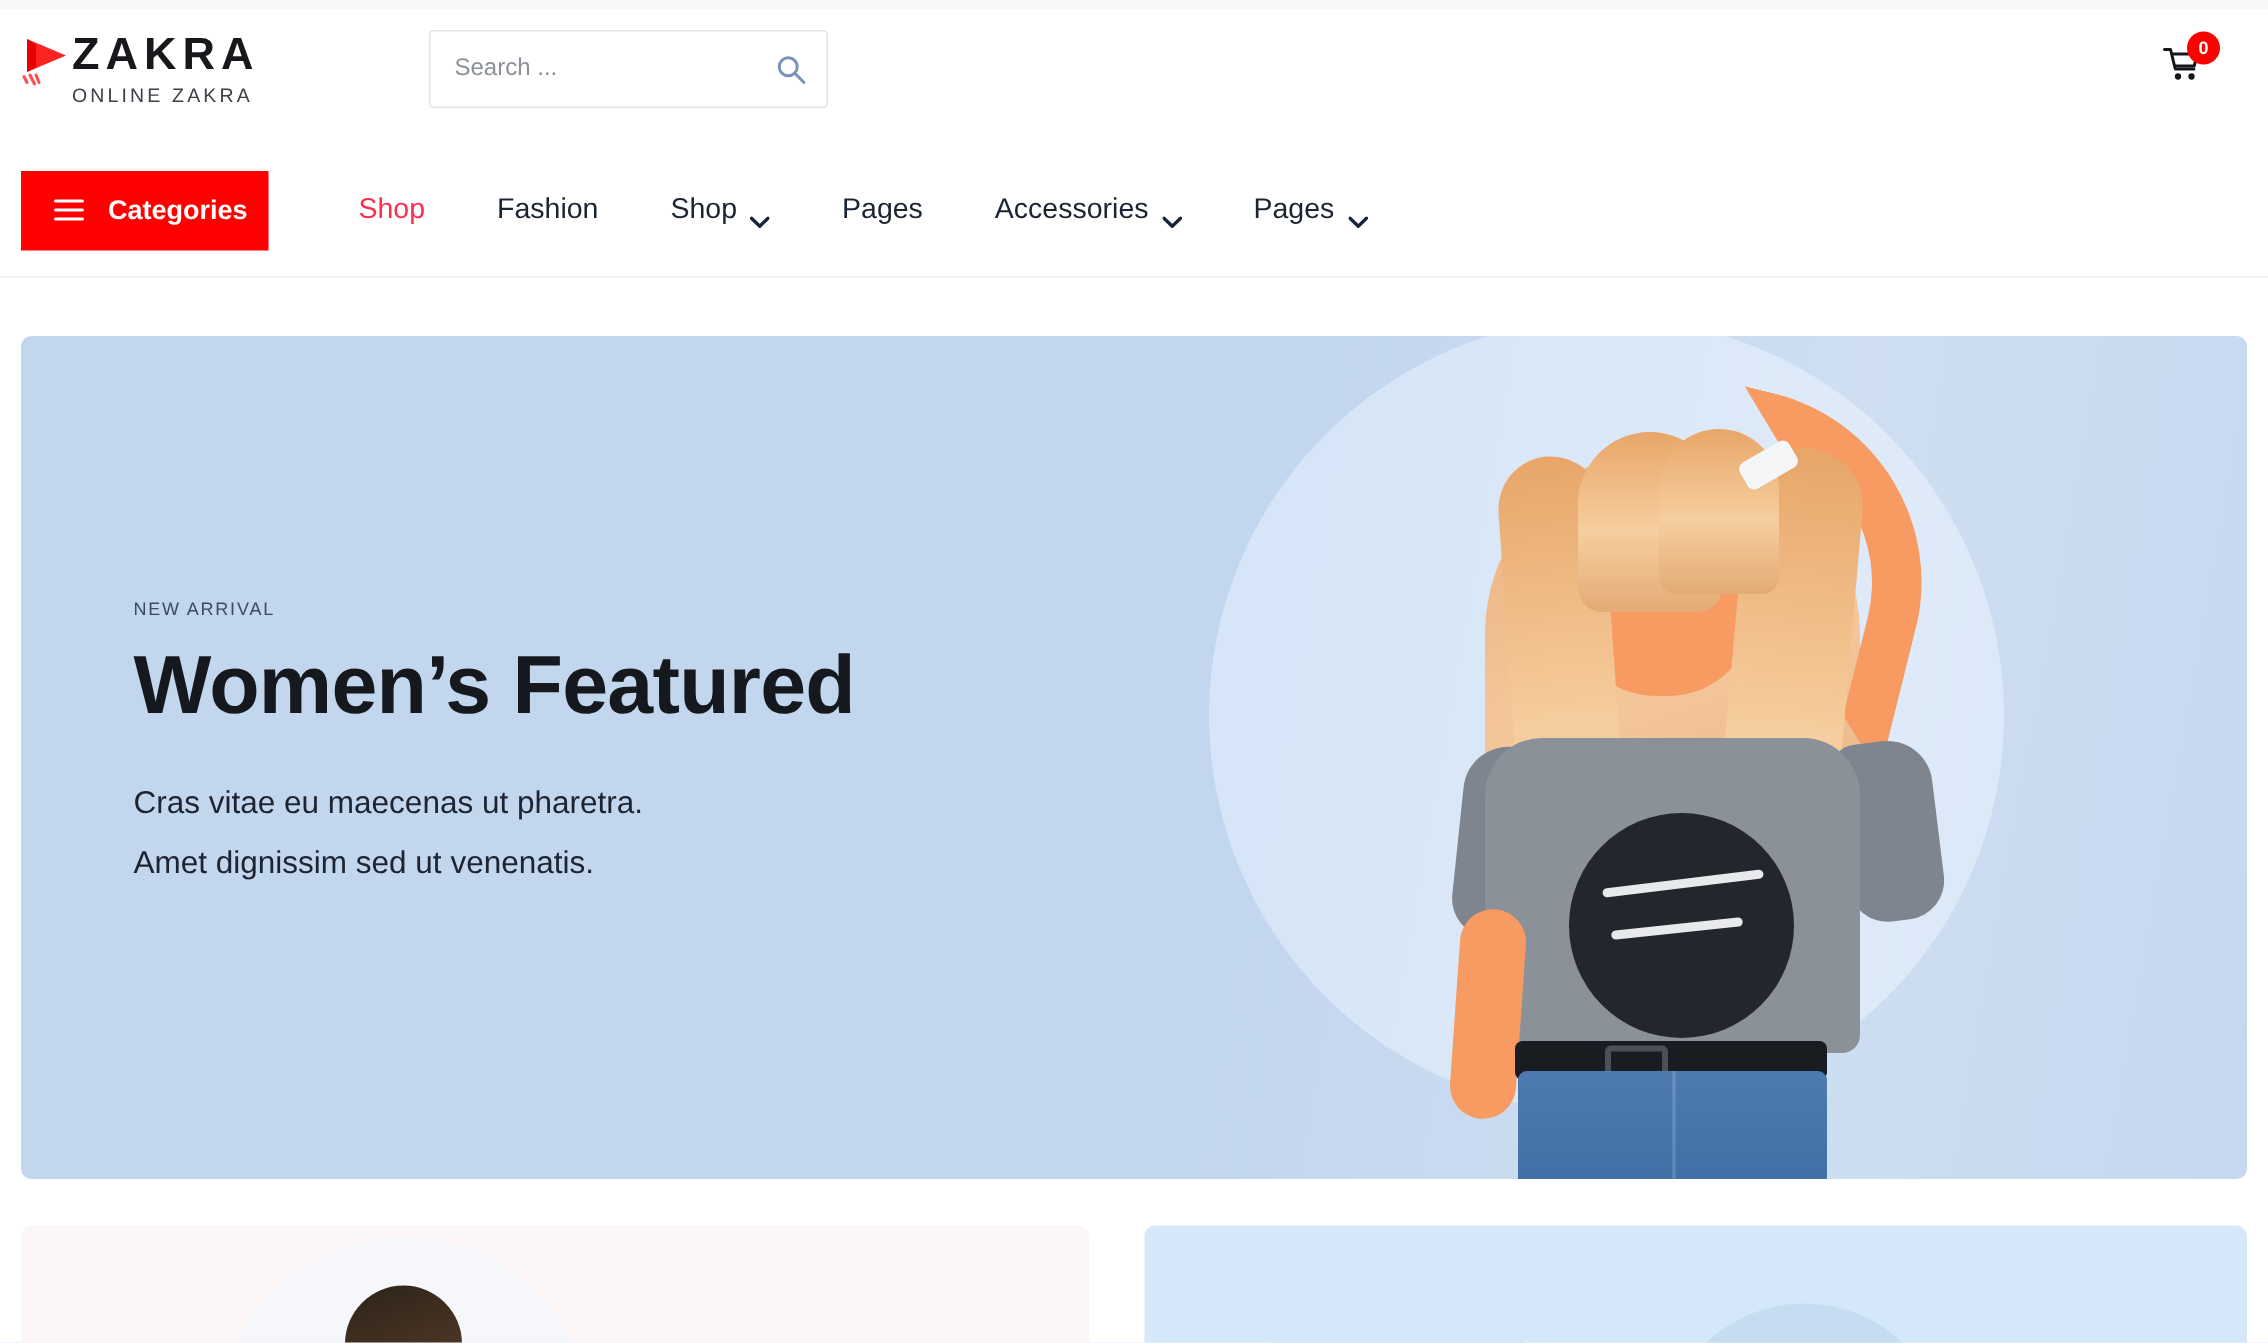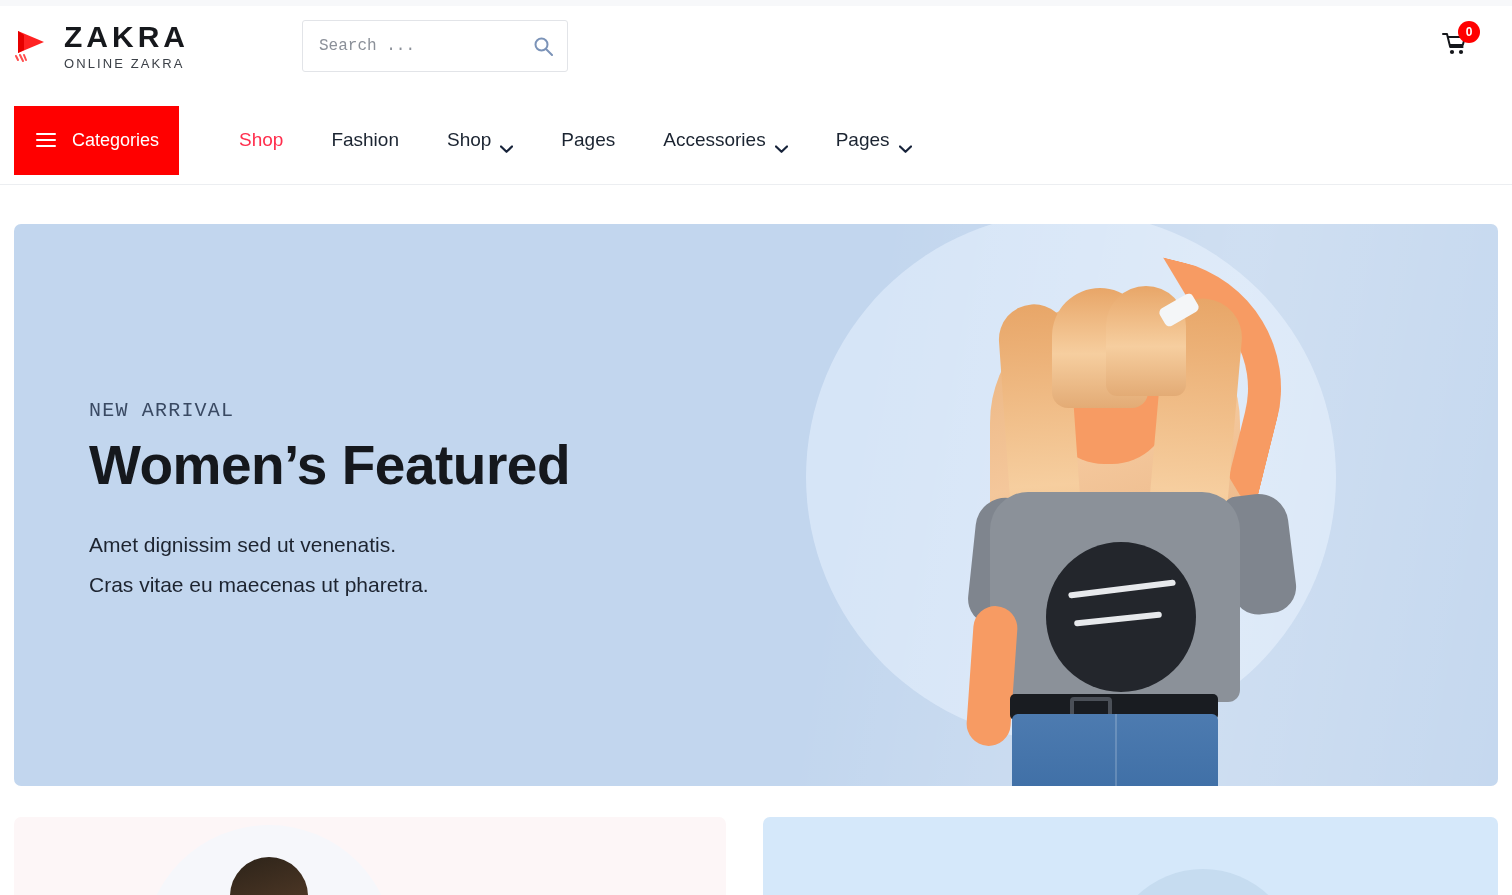--- a/index.html
+++ b/index.html
@@ -21,21 +21,21 @@
     border-bottom:1px solid #eceef1;
   }
 
   .header-row {
     display:flex; align-items:center;
     height:79px;
     padding:0 14px 0 14px;
   }
 
   
-  .logo { display:flex; align-items:center; gap:16px; margin-left:0px; }
+  .logo { display:flex; align-items:flex-start; gap:0; margin-left:0px; }
   .logo-mark { width:34px; height:38px; position:relative; flex:0 0 auto; }
   .logo-text { display:flex; flex-direction:column; line-height:1; }
   .logo-title {
     font-size:30px; font-weight:700; letter-spacing:4px;
     color:#16181c;
   }
   .logo-sub {
     font-size:13px; font-weight:400; letter-spacing:2.1px;
     color:#3c4148; margin-top:5px;
   }
@@ -45,21 +45,21 @@
     margin-left:113px;
     width:266px; height:52px;
     border:1px solid #e2e4e8;
     border-radius:3px;
     display:flex; align-items:center;
     background:#fff;
     padding:0 14px 0 16px;
   }
   .search-input {
     flex:1; border:none; outline:none;
-    font-family:Liberation Mono, monospace;
+    font-family:Liberation Sans, sans-serif;
     font-size:16px; color:#6b7280;
     background:transparent;
   }
   .search-input::placeholder { color:#8b9099; }
   .search-icon { width:20px; height:20px; flex:0 0 auto; }
 
   
   .cart-wrap {
     margin-left:auto; margin-right:26px;
     position:relative; width:34px; height:34px;
@@ -75,27 +75,27 @@
   }
 
   
   .nav-row {
     display:flex; align-items:center;
     padding:0 14px;
     height:82px;
     margin-top:14px;
   }
   .cat-btn {
-    width:165px; height:69px;
+    width:165px; height:53px;
     background:#ff0000; color:#ffffff;
     display:flex; align-items:center; gap:16px;
     padding-left:22px;
     border:none; cursor:pointer;
     font-family:"Liberation Sans", sans-serif;
-    font-size:18px; font-weight:400;
+    font-size:18px; font-weight:700;
   }
   .burger { display:flex; flex-direction:column; gap:4px; width:20px; }
   .burger i { display:block; height:2px; background:#fff; border-radius:1px; }
 
   .nav-list { display:flex; align-items:center; margin-left:36px; }
   .nav-item {
     display:flex; align-items:center; gap:9px;
     padding:0 24px;
     font-size:19px; color:#1b2431;
     cursor:pointer; white-space:nowrap;
@@ -119,22 +119,22 @@
     right:162px; top:-12px;
     opacity:.75;
   }
   .hero-sheen {
     position:absolute; inset:0;
     background:linear-gradient(100deg, rgba(255,255,255,0) 55%, rgba(255,255,255,.22) 78%, rgba(255,255,255,.05) 100%);
   }
 
   .hero-copy { position:absolute; left:75px; top:175px; width:620px; }
   .eyebrow {
-    font-size:20px; letter-spacing:1.2px;
-    color:#3a4a63; margin-bottom:14px;font-family:Liberation Mono, monospace;
+    font-size:12px; letter-spacing:1.2px;
+    color:#3a4a63; margin-bottom:14px;
   }
   .hero-title {
     font-size:55px; font-weight:700; letter-spacing:-0.5px;
     color:#15181d; line-height:1.08; margin-bottom:30px;
   }
   .hero-sub {
     font-size:21px; color:#1d2430; line-height:1.9;
     margin-bottom:42px;
   }
   .shop-btn {
@@ -388,22 +388,22 @@
         </div>
       <div class="m-arm-l"></div>
       <div class="m-belt"></div>
       <div class="m-jeans"></div>
     </div>
 
     <div class="hero-copy">
       <div class="eyebrow">NEW ARRIVAL</div>
       <h1 class="hero-title">Women’s Featured</h1>
       <div class="hero-sub">
+        <div>Cras vitae eu maecenas ut pharetra.</div>
         <div>Amet dignissim sed ut venenatis.</div>
-        <div>Cras vitae eu maecenas ut pharetra.</div>
       </div>
     </div>
   </div>
 </section>
 
 <section class="cards">
   <div class="card card-left">
     <div class="blob"></div>
     <div class="head"></div>
   </div>

